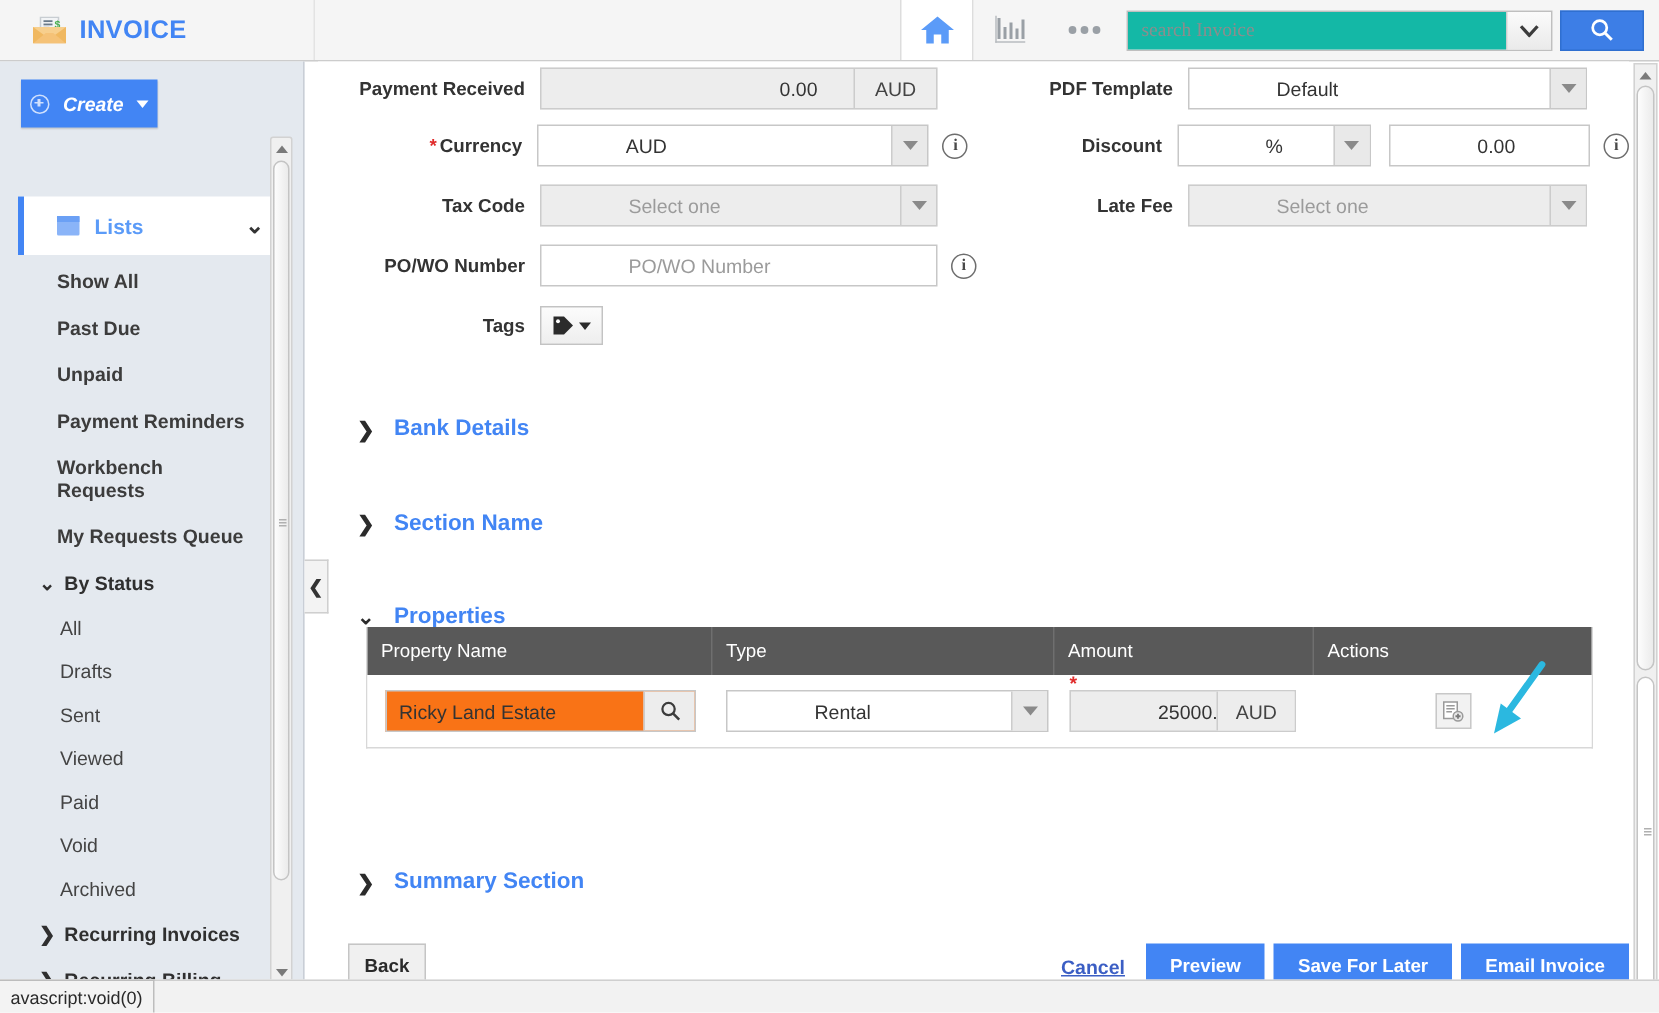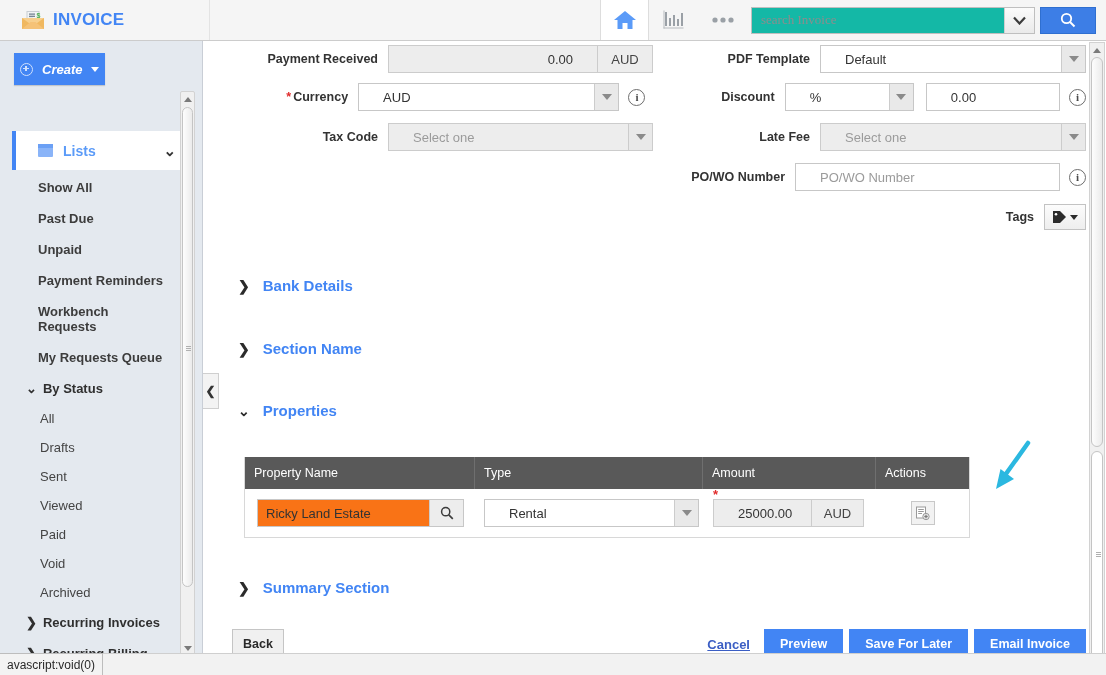--- a/index.html
+++ b/index.html
@@ -151,33 +151,33 @@
   }
 
   
   #main {
     position: absolute; left: 212px; top: 41px; width: 874px; height: 634px;
     background: #fff; overflow: hidden;
   }
   #form {
     position: relative; width: 874px; padding: 0;
   }
-  .row { display: flex; align-items: center; height: 40px; justify-content: flex-end; }
+  .row { display: flex; align-items: center; height: 40px; }
   .lbl {
     text-align: right; font-weight: bold; font-size: 12.5px; color: #333;
     padding-right: 10px;
   }
   .req { color: #e02b2b; font-weight: bold; margin-right: 2px; }
 
   .fld {
     height: 28px; border: 1px solid #c7c7c7; background: #fff;
     display: flex; align-items: center; font-size: 13px; color: #333;
   }
   .fld.gray { background: #ededed; border-color: #ccc; }
-  .fld .txt { padding: 0 24px; flex: 1; white-space: nowrap; overflow: hidden; }
+  .fld .txt { padding: 0 24px; flex: 1; white-space: nowrap; overflow: hidden; margin-left: 34px; }
   .fld .txt.ph { color: #9b9b9b; }
   .fld .txt.right { text-align: right; }
   .suffix {
     width: 55px; height: 100%; border-left: 1px solid #ccc; background: #ededed;
     display: flex; align-items: center; justify-content: center; color: #444;
   }
   .dd-btn {
     width: 24px; height: 100%; border-left: 1px solid #ccc;
     background: #e9e9e9;
     display: flex; align-items: center; justify-content: center; cursor: pointer;
@@ -197,21 +197,21 @@
   }
 
   .section-head {
     display: flex; align-items: center; gap: 13px; cursor: pointer;
     color: #4285f4; font-size: 15px; font-weight: bold;
   }
   .section-head .chev { color: #2b2b2b; font-size: 14px; font-weight: bold; }
 
   
   #prop-table {
-    position: absolute; left: 32px; top: 416px; width: 726px;
+    position: absolute; left: 32px; top: 377px; width: 818px;
     border: 1px solid #d8d8d8; border-top: 0;
   }
   #prop-head { display: flex; height: 32px; background: #595959; }
   #prop-head div {
     color: #fff; font-size: 12.5px; font-weight: normal;
     display: flex; align-items: center; padding-left: 9px;
     border-right: 1px solid #6f6f6f;
   }
   .col-name { width: 230px; }
   .col-type { width: 228px; }

